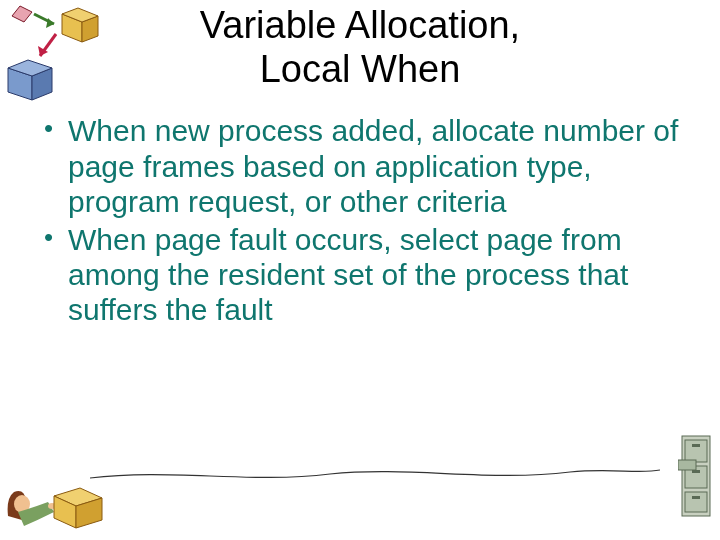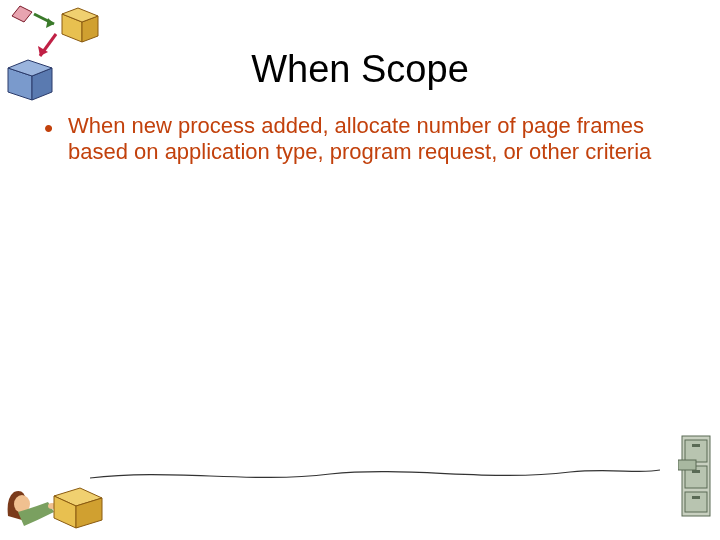--- a/index.html
+++ b/index.html
@@ -27,22 +27,22 @@
   }
   .content {
     margin-top: 22px;
     padding-left: 38px;
     padding-right: 38px;
   }
   .content ul {
     list-style: none;
   }
   .content li {
-    font-size: 22px;
-    color: #c2410c;
+    font-size: 30px;
+    color: #0f766e;
     line-height: 1.18;
     margin-bottom: 2px;
     padding-left: 30px;
     position: relative;
   }
   .content li::before {
     content: "•";
     position: absolute;
     left: 6px;
     top: 0;
@@ -97,27 +97,28 @@
       <polyline points="54,32 38,54" stroke="#c02045" stroke-width="3" fill="none"></polyline>
       <polygon points="38,54 36,44 46,50" fill="#c02045"></polygon>
 
       <polygon points="6,66 30,74 30,98 6,90" fill="#7a9acc" stroke="#2a3a6a" stroke-width="1"></polygon>
       <polygon points="30,74 50,66 50,90 30,98" fill="#5a7ab0" stroke="#2a3a6a" stroke-width="1"></polygon>
       <polygon points="6,66 26,58 50,66 30,74" fill="#9ab4dd" stroke="#2a3a6a" stroke-width="1"></polygon>
     </svg>
   </div>
 
   <h1 class="title">
-    <br>
-    <span>When Scope</span>
+    <span>Variable Allocation,</span><br>
+    <span>Local When</span>
   </h1>
 
   <div class="content">
     <ul>
       <li>When new process added, allocate number of page frames based on application type, program request, or other criteria</li>
+      <li>When page fault occurs, select page from among the resident set of the process that suffers the fault</li>
     </ul>
   </div>
 
   <div class="divider-line">
     <svg viewBox="0 0 570 20" width="570" height="20">
       <path d="M0,14 C80,4 160,20 240,10 C320,2 400,18 480,8 C520,4 550,10 570,6" stroke="#333" stroke-width="1.2" fill="none"></path>
     </svg>
   </div>
 
   <div class="clip-bottom-left">

